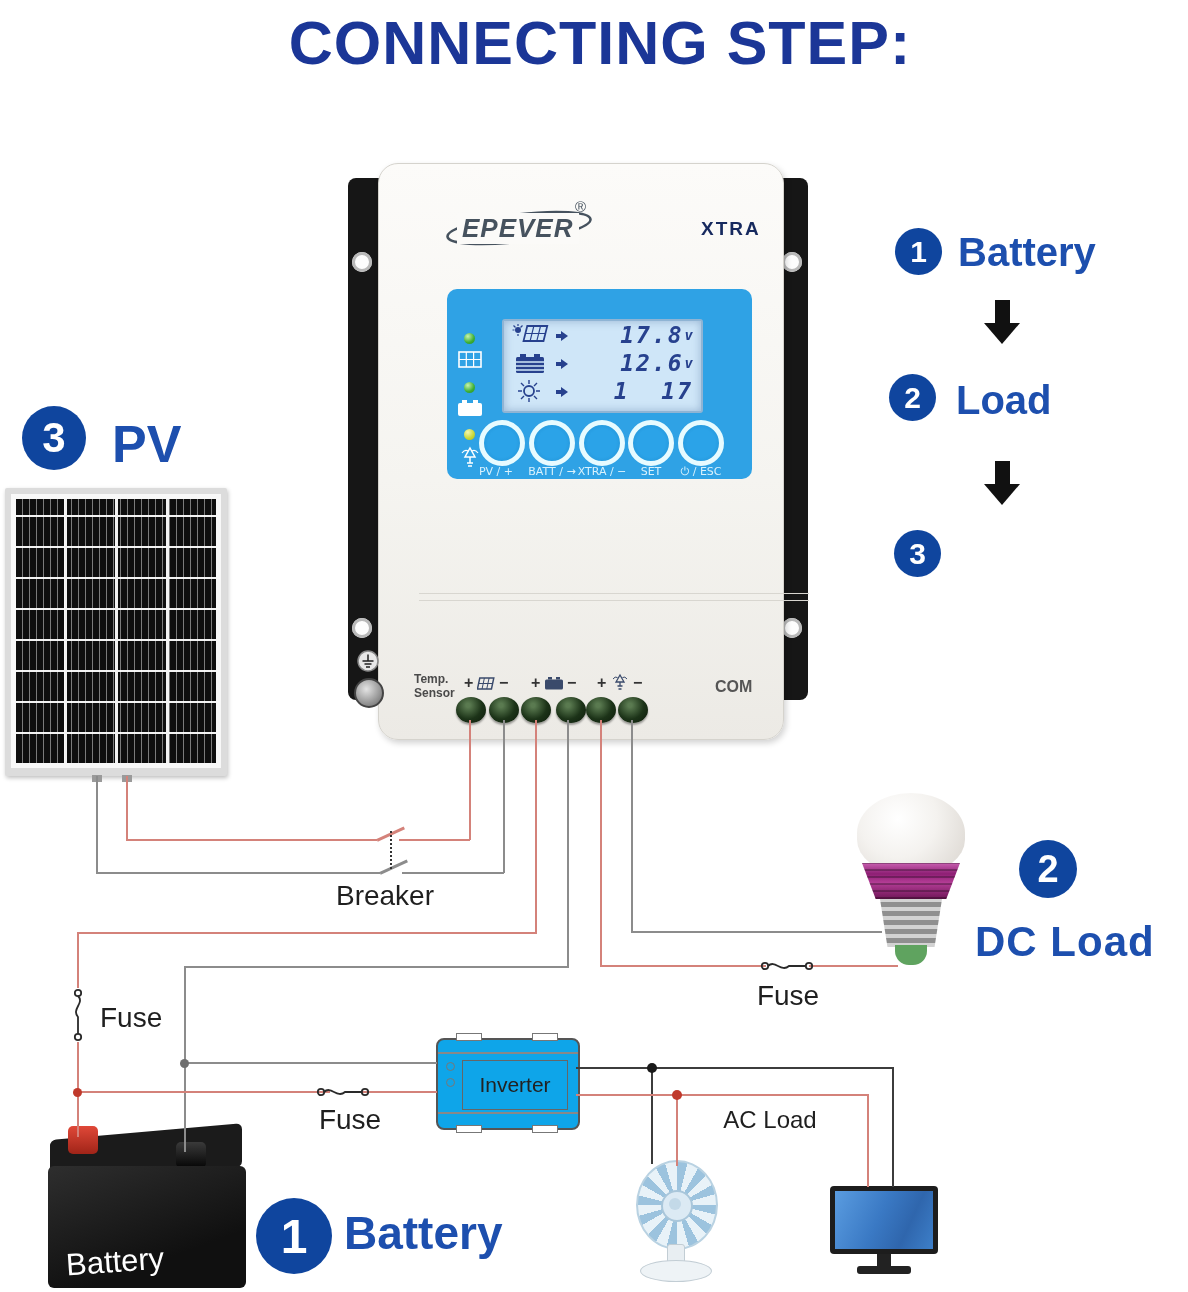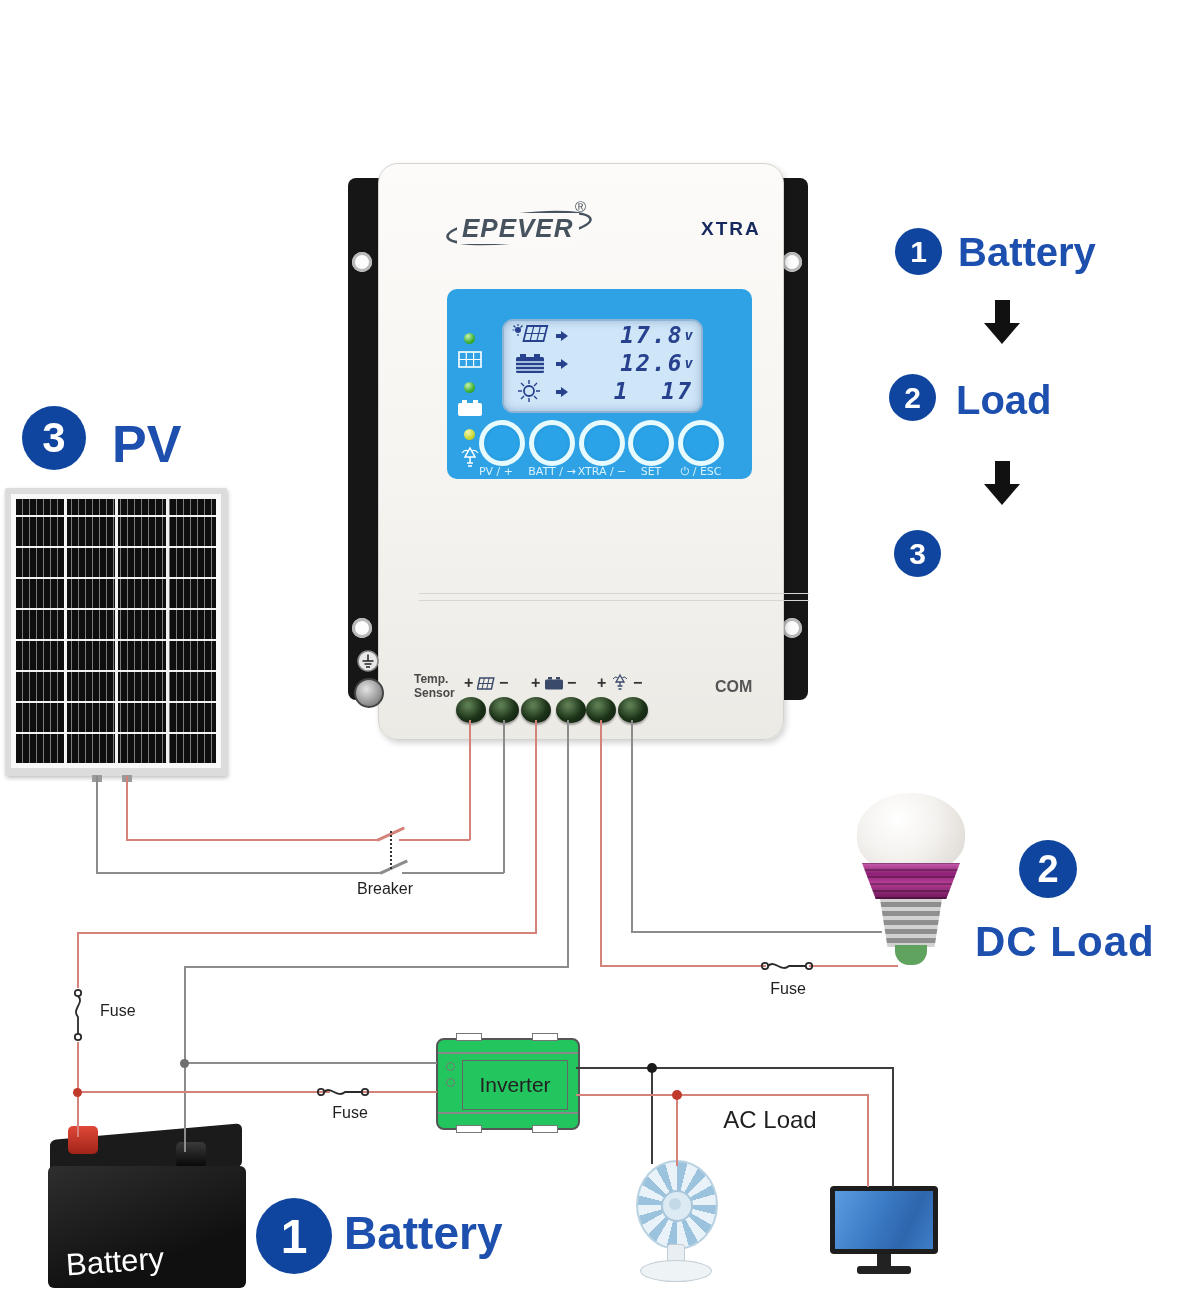--- a/index.html
+++ b/index.html
@@ -30,21 +30,21 @@
              color:#46525e;letter-spacing:1px;background:#fbfaf8;padding:0 5px;}
   .logo-reg{position:absolute;left:196px;top:34px;font-size:15px;color:#46525e;}
   #xtra{position:absolute;left:322px;top:54px;font-size:19px;font-weight:bold;color:#16295e;
         letter-spacing:2px;}
   #bluepanel{position:absolute;left:68px;top:125px;width:305px;height:190px;border-radius:10px;
              background:#2fa2e5;}
   .led{position:absolute;width:11px;height:11px;border-radius:50%;}
   .led-g{background:radial-gradient(circle at 35% 30%,#c8f3ae,#3cae34 60%,#2a8f26);}
   .led-y{background:radial-gradient(circle at 35% 30%,#f2f7b0,#c9d632 60%,#a8b622);}
   #lcd{position:absolute;left:55px;top:30px;width:197px;height:90px;background:#cfe6f8;
-       border:2px solid #8fb4d4;border-radius:11px;box-shadow:inset 0 0 8px rgba(50,90,140,.35);}
+       border:2px solid #8fb4d4;border-radius:3px;box-shadow:inset 0 0 8px rgba(50,90,140,.35);}
   .lcd-row{display:flex;align-items:center;height:28px;padding:0 8px;}
   .lcd-val{margin-left:auto;font-family:"DejaVu Sans Mono",monospace;font-style:italic;
            font-weight:bold;font-size:23px;color:#27418e;letter-spacing:2px;}
   .lcd-unit{font-family:"DejaVu Sans Mono",monospace;font-style:italic;font-weight:bold;
             font-size:14px;color:#27418e;margin-left:1px;}
   .pre{white-space:pre;}
   .lcd-arrow{display:inline-block;margin-left:6px;}
   .arr-shaft{display:inline-block;width:5px;height:4px;background:#27418e;vertical-align:middle;}
   .arr-head{display:inline-block;width:0;height:0;border-top:5px solid transparent;
             border-bottom:5px solid transparent;border-left:7px solid #27418e;vertical-align:middle;}
@@ -79,23 +79,23 @@
   
   .w{position:absolute;display:block;}
   .wr{background:#d4827a;}
   .wg{background:#8c8c8c;}
   .wb{background:#3c3c3c;}
   .dot{position:absolute;border-radius:50%;}
   .switchline{position:absolute;width:30px;height:2.5px;transform:rotate(-25deg);
               transform-origin:left center;}
   .dotline{position:absolute;width:0;border-left:2px dotted #333;}
   .fuse-sym{position:absolute;stroke:#2a2a2a;fill:none;stroke-width:1.8px;}
-  .wlabel{position:absolute;font-size:16px;color:#1f1f1f;text-align:center;}
-  
-  #inverter{left:436px;top:1038px;width:140px;height:88px;background:#22c55e;border:2px solid #555;
+  .wlabel{position:absolute;font-size:28px;color:#1f1f1f;text-align:center;}
+  
+  #inverter{left:436px;top:1038px;width:140px;height:88px;background:#0ea5e9;border:2px solid #555;
             border-radius:8px;}
   .inv-tab{position:absolute;width:24px;height:6px;background:#fff;border:1.5px solid #777;}
   #inv-plate{position:absolute;left:24px;top:20px;width:104px;height:48px;border:1.5px solid #666;
              display:flex;align-items:center;justify-content:center;font-size:21px;color:#222;}
   .inv-screw{position:absolute;width:7px;height:7px;border-radius:50%;border:1.5px solid #777;}
   .inv-line{position:absolute;left:0;width:100%;height:1.5px;background:#888;}
   
   #batterydev{left:48px;top:1126px;width:200px;height:162px;}
   #bat-lid{position:absolute;left:2px;top:14px;width:192px;height:44px;background:#1b1b1b;
            transform:skewY(-5deg);transform-origin:left;border-radius:6px;}
@@ -141,20 +141,21 @@
              clip-path:polygon(0 0,100% 0,88% 100%,12% 100%);}
   #bulb-tip{position:absolute;left:40px;top:152px;width:32px;height:20px;background:#5fa35f;
             border-radius:0 0 14px 14px;}
   .icon-svg{display:block;}
 </style>
 </head>
 <body>
 
 <div id="stage">
 
+  <div class="abs" id="title">CONNECTING STEP:</div>
 
   <div class="abs" id="controller">
     <div class="bracket" style="left:3px;"></div>
     <div class="bracket" style="left:413px;"></div>
     <div class="bhole" style="left:7px;top:89px;"></div>
     <div class="bhole" style="left:7px;top:455px;"></div>
     <div class="bhole" style="left:437px;top:89px;"></div>
     <div class="bhole" style="left:437px;top:455px;"></div>
 
     <div id="ctrl-body">

